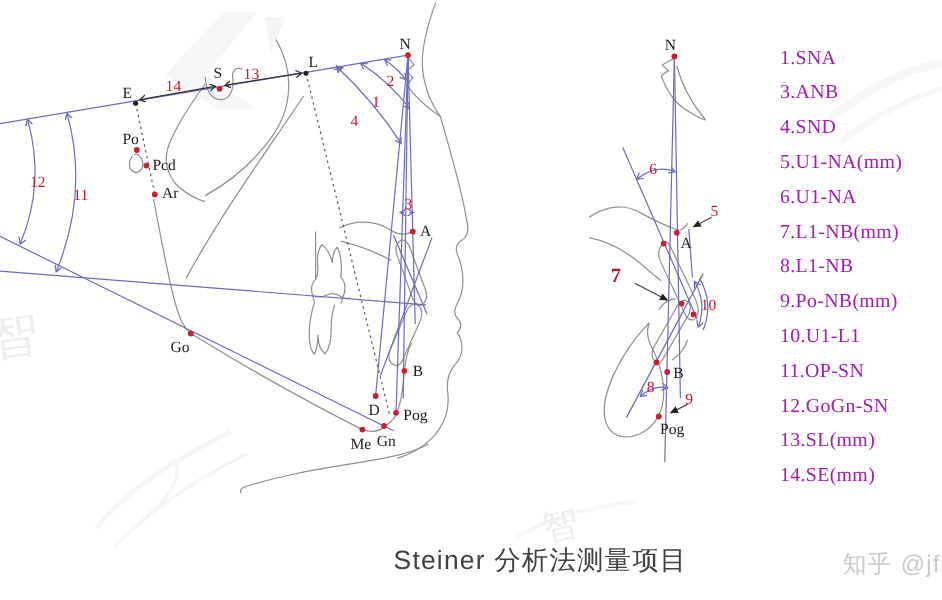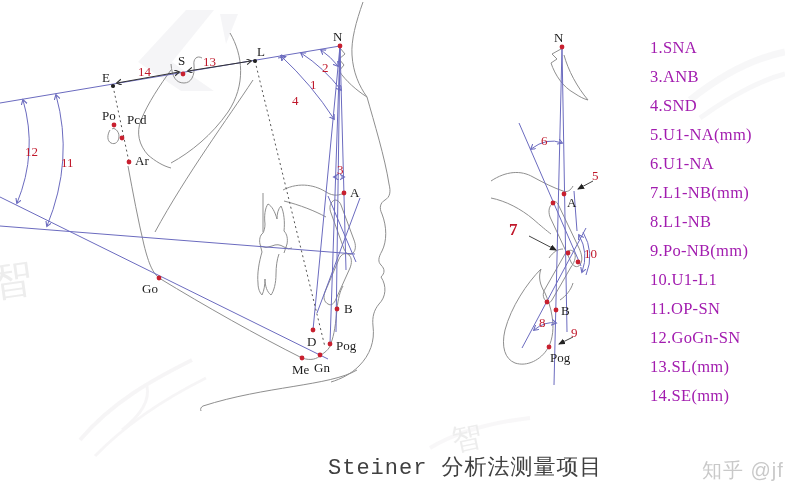--- a/index.html
+++ b/index.html
@@ -5,21 +5,21 @@
   html,body{margin:0;padding:0;background:#fff;}
   .stage{position:relative;width:785px;height:500px;background:#ffffff;overflow:hidden;
          font-family:"Liberation Serif", serif;}
   .stage svg{position:absolute;left:0;top:0;}
   .txt{position:absolute;z-index:5;white-space:nowrap;}
   .lm{font-size:13px;color:#1c1c1c;}
   .num{font-size:13px;color:#c0182b;}
   .num.big{font-size:17px;font-weight:bold;}
   .legend{position:absolute;left:650px;top:33px;z-index:5;}
   .legend .item{font-size:16.5px;color:#a21caf;line-height:29px;letter-spacing:.3px;}
-  .title{left:328px;top:452px;font-family:Liberation Mono, monospace;font-size:22px;
+  .title{left:328px;top:452px;font-family:Liberation Sans, sans-serif;font-size:22px;
          color:#404040;letter-spacing:1px;}
   .credit{left:702px;top:457px;font-family:"Liberation Sans",sans-serif;font-size:20px;
           color:#c9c9c9;letter-spacing:1px;}
   .wm{color:#ededed;z-index:1;font-family:"Liberation Sans",sans-serif;}
 </style>
 </head>
 <body>
 
 <div class="stage">
 
@@ -175,21 +175,21 @@
   </svg>
 
   <span class="txt wm" style="left:-10px;top:252px;font-size:42px;transform:rotate(-8deg);">智</span>
   <span class="txt wm" style="left:452px;top:418px;font-size:30px;transform:rotate(-12deg);">智</span>
 
   <span class="txt lm" style="left:333px;top:29px">N</span>
   <span class="txt lm" style="left:178px;top:53px">S</span>
   <span class="txt lm" style="left:102px;top:70px">E</span>
   <span class="txt lm" style="left:257px;top:44px">L</span>
   <span class="txt lm" style="left:102px;top:108px">Po</span>
-  <span class="txt lm" style="left:127px;top:112px">Pcd</span>
+  <span class="txt lm" style="left:127px;top:130px">Pcd</span>
   <span class="txt lm" style="left:135px;top:153px">Ar</span>
   <span class="txt lm" style="left:350px;top:185px">A</span>
   <span class="txt lm" style="left:344px;top:301px">B</span>
   <span class="txt lm" style="left:307px;top:334px">D</span>
   <span class="txt lm" style="left:336px;top:338px">Pog</span>
   <span class="txt lm" style="left:314px;top:360px">Gn</span>
   <span class="txt lm" style="left:292px;top:362px">Me</span>
   <span class="txt lm" style="left:142px;top:281px">Go</span>
 
   <span class="txt num" style="left:310px;top:77px">1</span>

